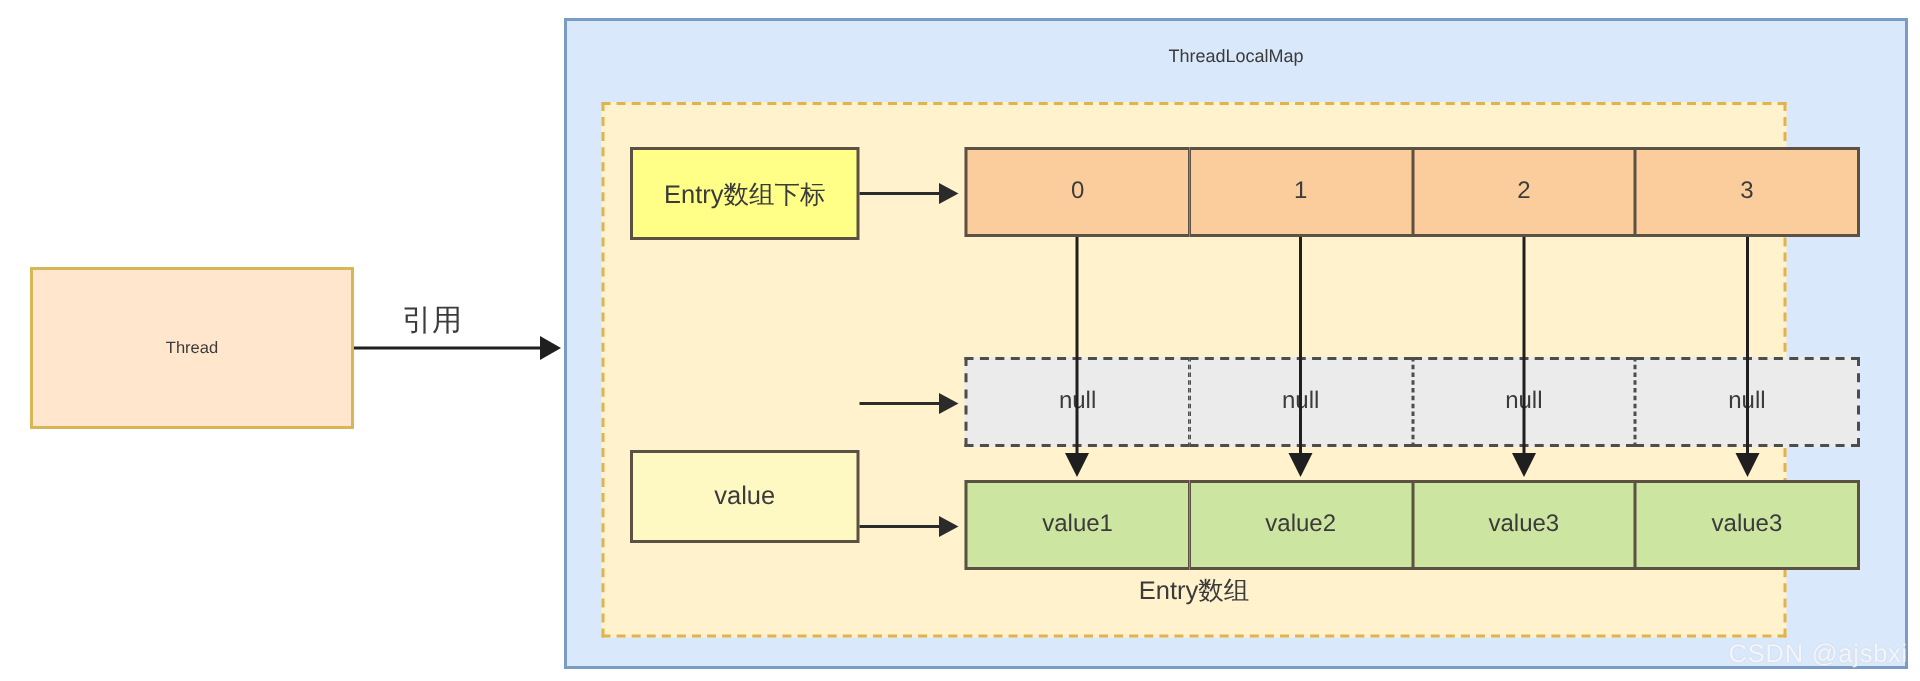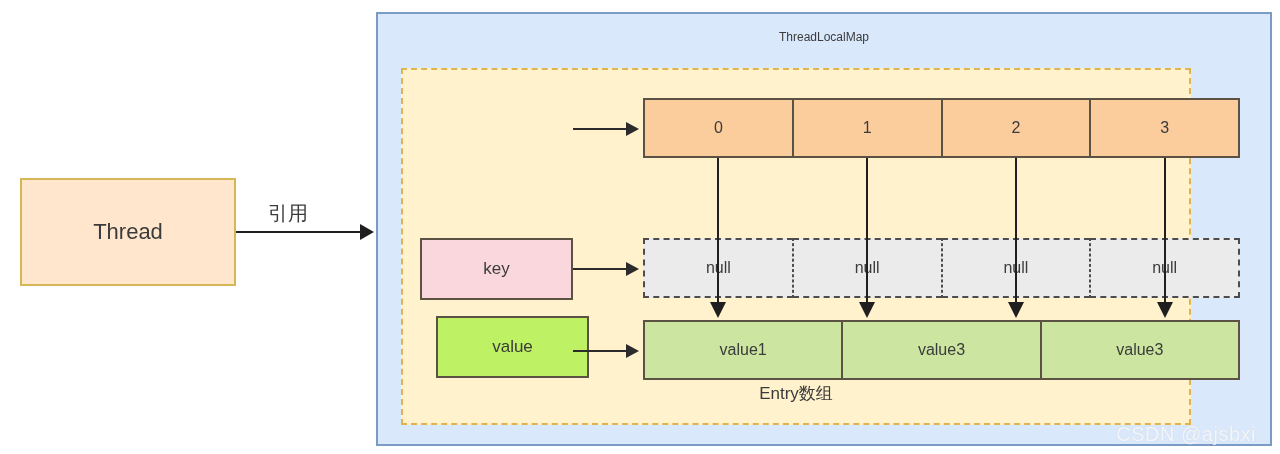--- a/index.html
+++ b/index.html
@@ -24,21 +24,21 @@
     left: 20px;
     top: 178px;
     width: 216px;
     height: 108px;
     background: #ffe6cc;
     border: 2px solid #d6b656;
     box-sizing: border-box;
     display: flex;
     align-items: center;
     justify-content: center;
-    font-size: 22px;
+    font-size: 11px;
     color: #3b3b3b;
   }
 
   
   .ref-arrow-line {
     position: absolute;
     left: 236px;
     top: 231px;
     width: 128px;
     height: 2px;
@@ -114,21 +114,21 @@
     box-sizing: border-box;
     display: flex;
     align-items: center;
     justify-content: center;
     font-size: 17px;
     color: #3b3b3b;
     border: 2px solid #5c5243;
   }
   .tag-index { top: 98px;  background: #ffff88; }
   .tag-key   { top: 238px; background: #fad7dd; }
-  .tag-value { top: 316px; background: #bef264; margin-left: 16px; }
+  .tag-value { top: 300px; background: #fef9c3; }
 
   
   .tag-arrow-line {
     position: absolute;
     left: 573px;
     width: 57px;
     height: 2px;
     background: #2b2b2b;
   }
   .tag-arrow-head {
@@ -213,23 +213,23 @@
     border-top: 16px solid #1f1f1f;
   }
   .v0 { left: 717px; }  .v0h { left: 710px; }
   .v1 { left: 866px; }  .v1h { left: 859px; }
   .v2 { left: 1015px; } .v2h { left: 1008px; }
   .v3 { left: 1164px; } .v3h { left: 1157px; }
 
   
   .watermark {
     position: absolute;
-    right: 24px;
+    right: 8px;
     bottom: 8px;
-    font-size: 20px;
+    font-size: 17px;
     color: rgba(255,255,255,0.78);
     letter-spacing: 0.5px;
     text-shadow: 0 0 1px rgba(160,160,160,0.35);
     pointer-events: none;
   }
 </style>
 </head>
 <body>
 
 <div id="canvas">
@@ -243,22 +243,22 @@
   <div class="ref-label">引用</div>
 
   <div class="map-panel">
     <div class="map-title">ThreadLocalMap</div>
   </div>
 
   <div class="entry-panel">
     <div class="entry-panel-label">Entry数组</div>
   </div>
 
-  <div class="tag-box tag-key">
-    <span>key</span>
+  <div class="tag-box tag-index">
+    <span>Entry数组下标</span>
   </div>
   <div class="tag-box tag-value">
     <span>value</span>
   </div>
 
   <div class="tag-arrow-line a-idx-line"></div>
   <div class="tag-arrow-head a-idx-head"></div>
   <div class="tag-arrow-line a-key-line"></div>
   <div class="tag-arrow-head a-key-head"></div>
   <div class="tag-arrow-line a-val-line"></div>
@@ -273,20 +273,21 @@
 
   <div class="row row-key">
     <div class="cell">null</div>
     <div class="cell">null</div>
     <div class="cell">null</div>
     <div class="cell">null</div>
   </div>
 
   <div class="row row-value">
     <div class="cell">value1</div>
+    <div class="cell">value2</div>
     <div class="cell">value3</div>
     <div class="cell">value3</div>
   </div>
 
   <div class="v-line v0"></div>
   <div class="v-head v0h"></div>
   <div class="v-line v1"></div>
   <div class="v-head v1h"></div>
   <div class="v-line v2"></div>
   <div class="v-head v2h"></div>

